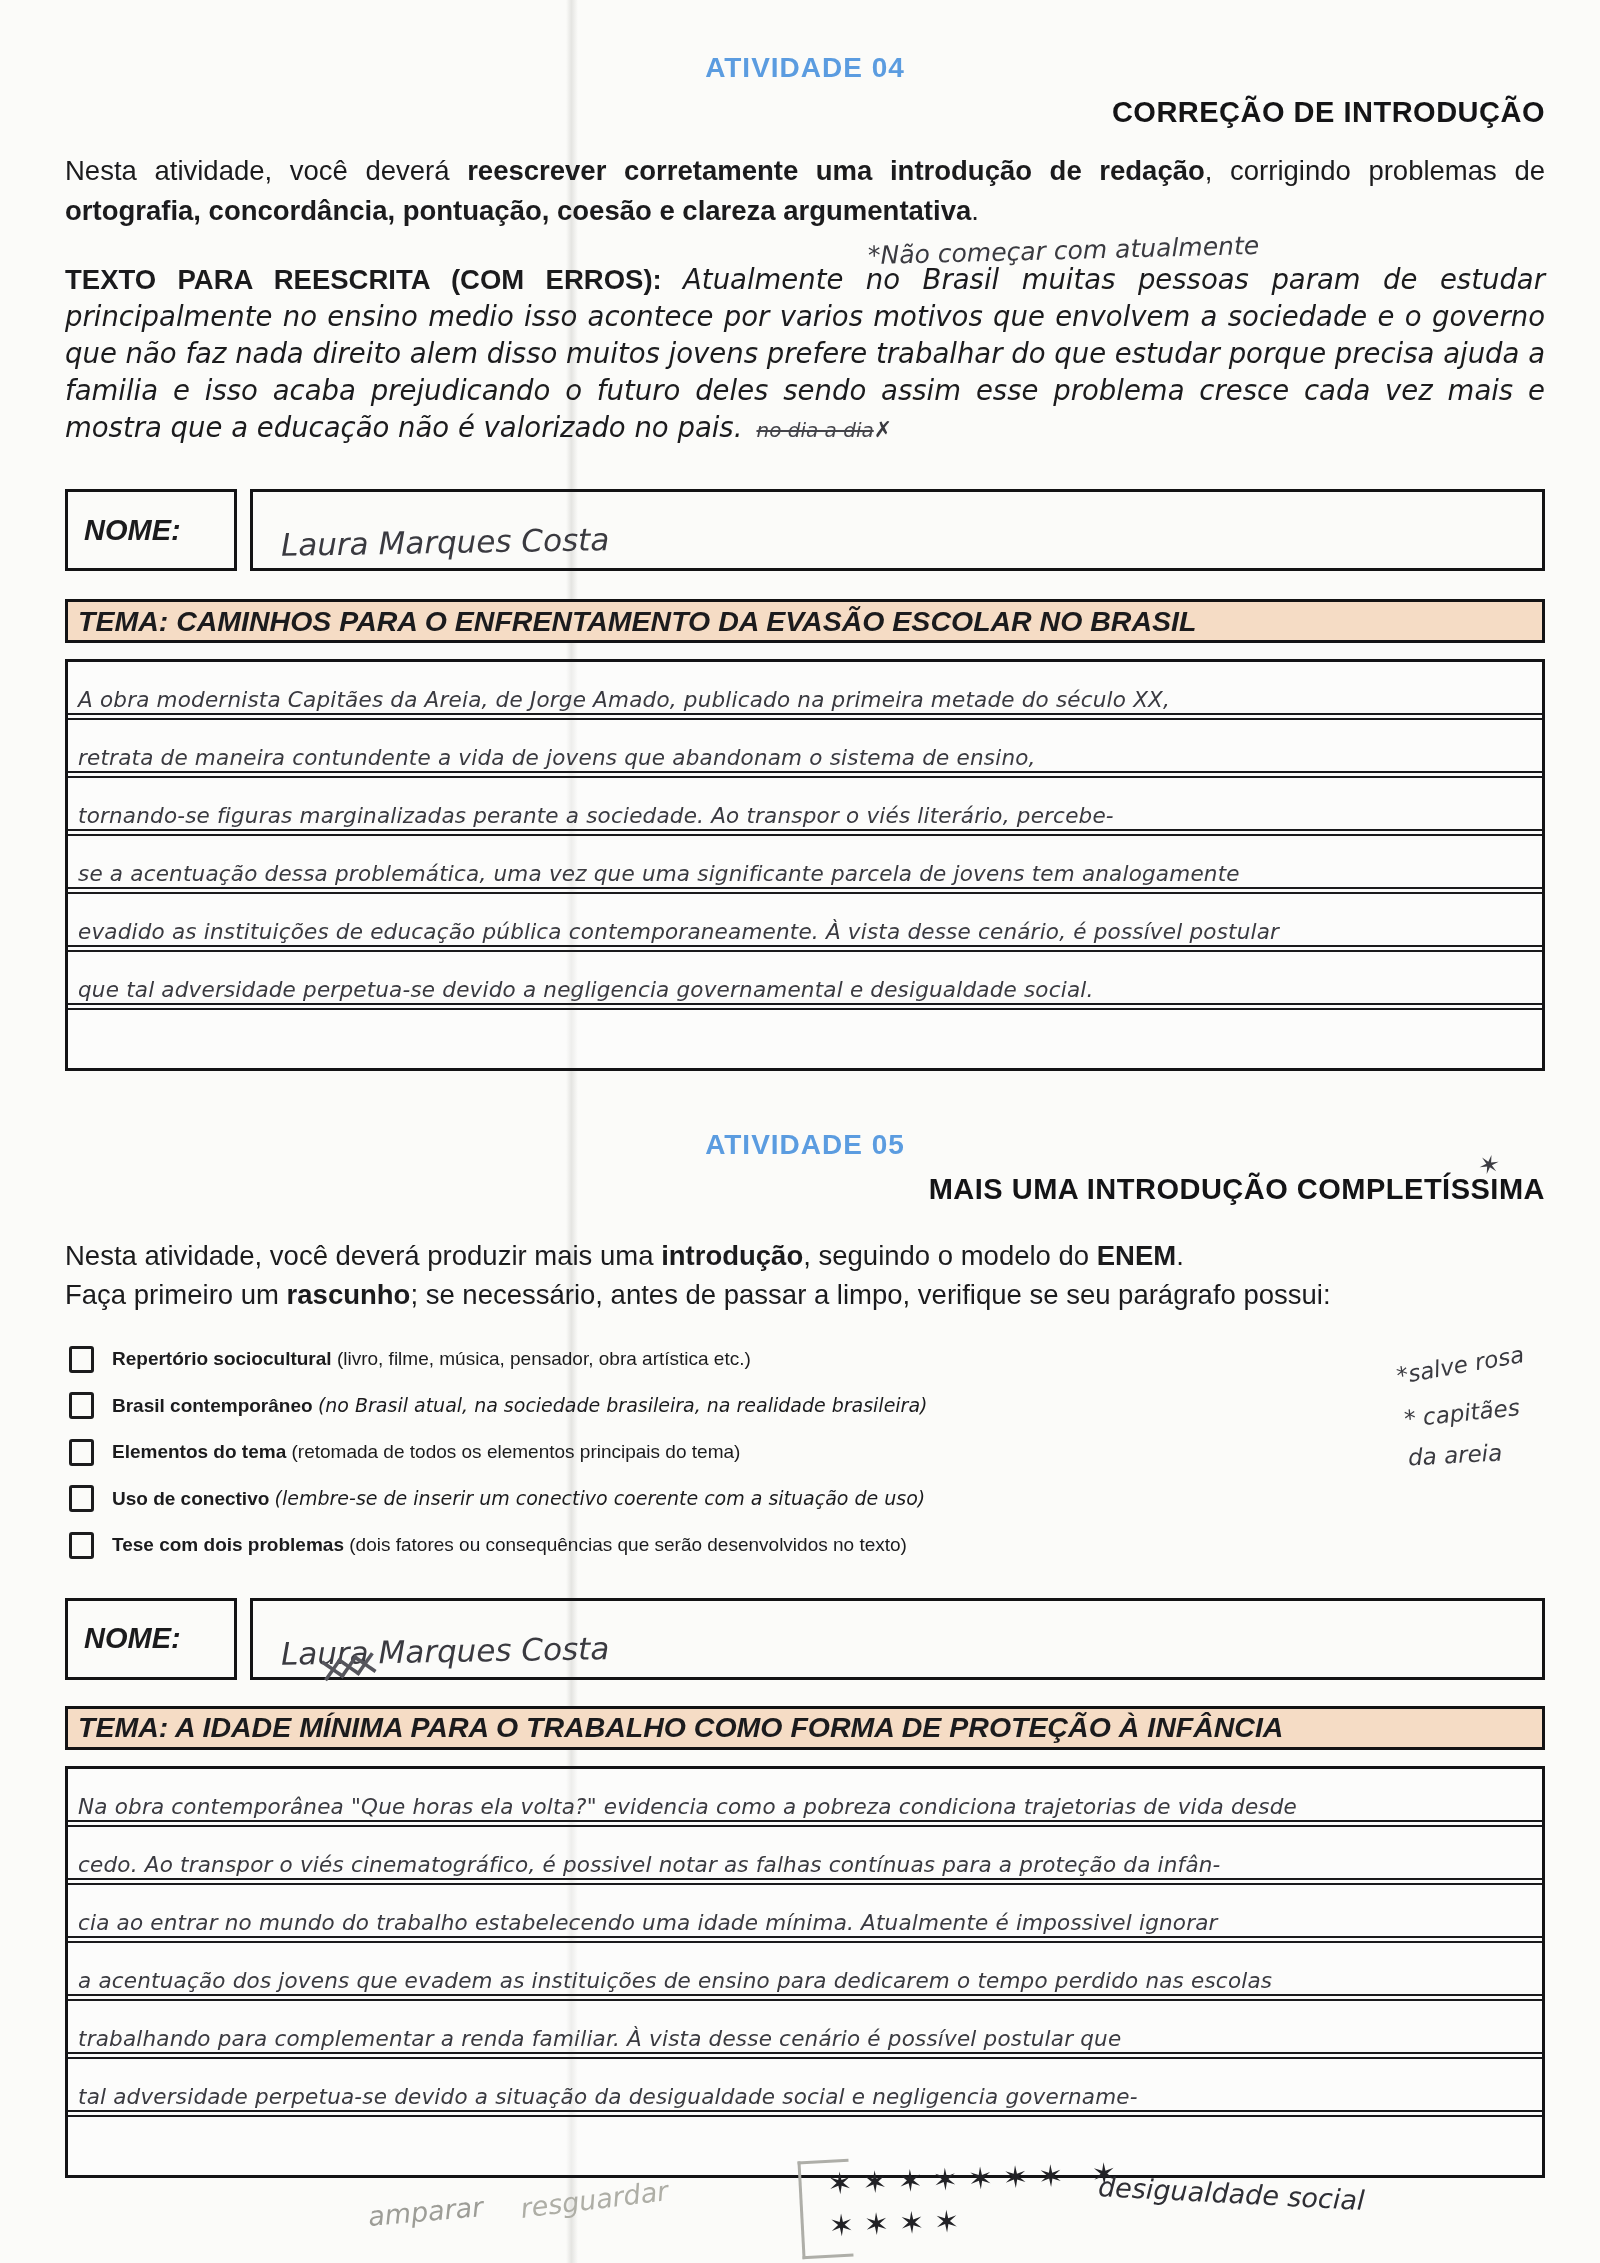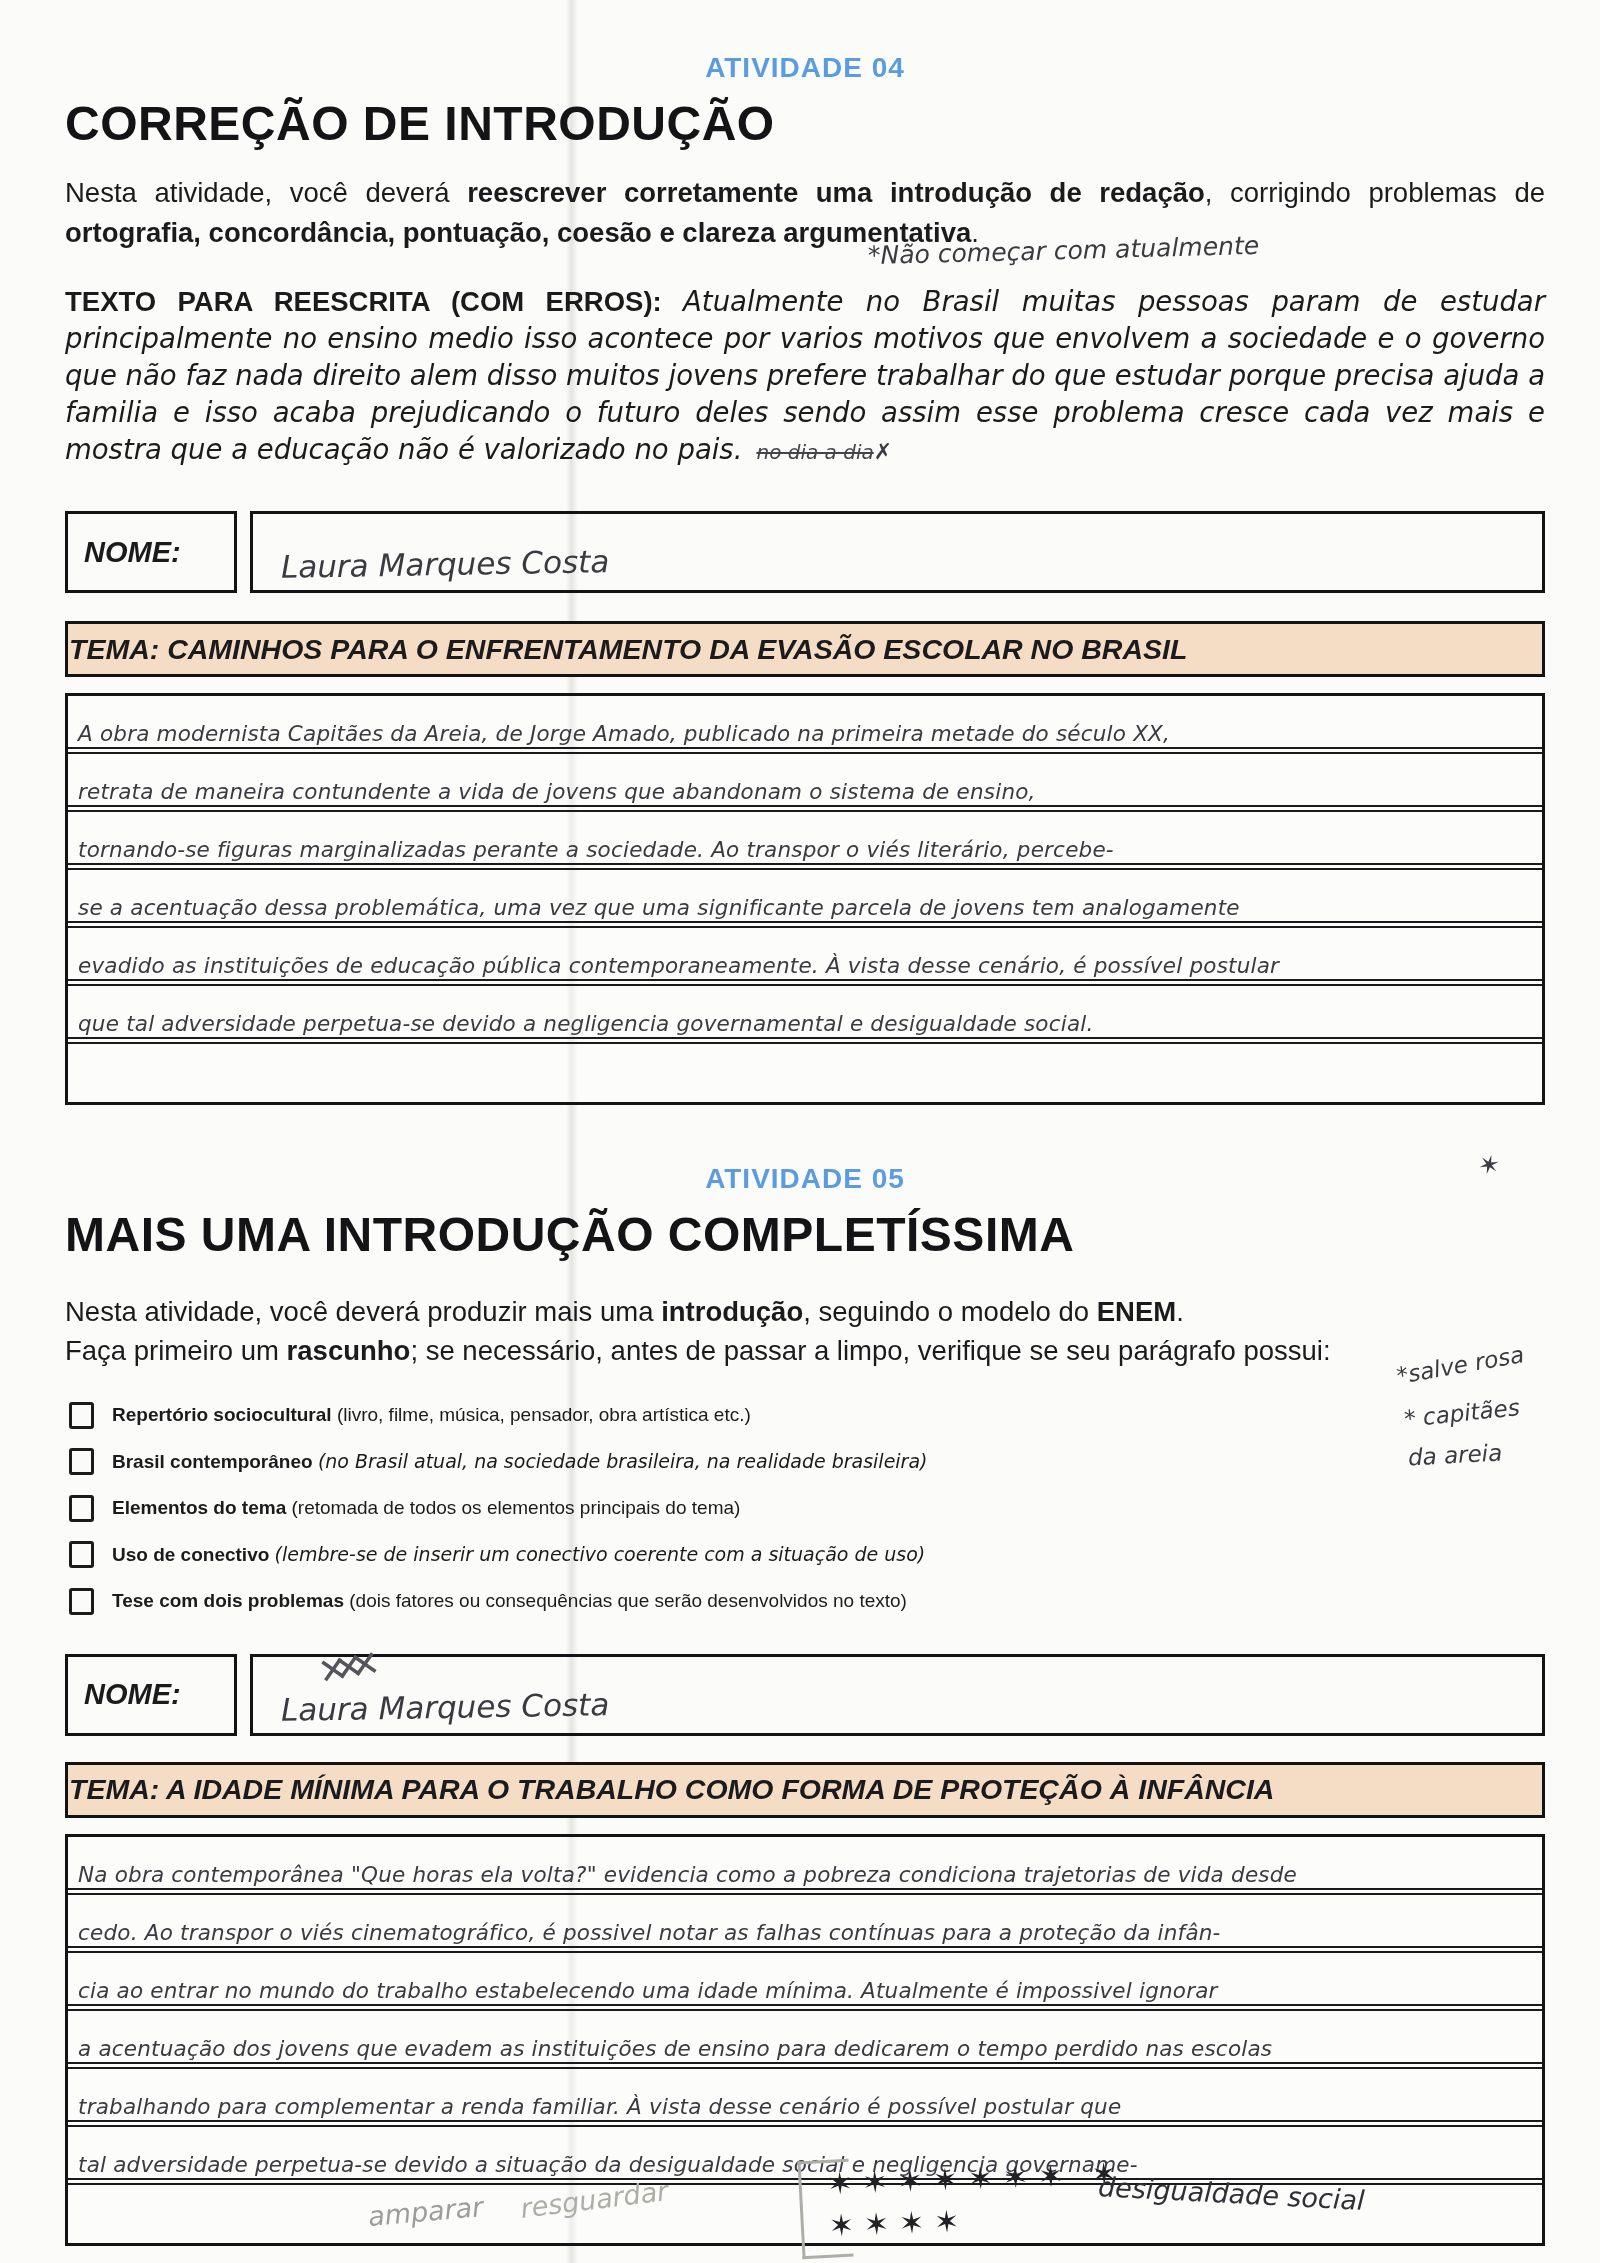--- a/index.html
+++ b/index.html
@@ -6,41 +6,41 @@
   body{
     width:1600px;height:2263px;position:relative;overflow:hidden;
     background:#fbfbf9;color:#1b1b1d;
     font-family:"Liberation Sans",sans-serif;
   }
   .crease{position:absolute;left:566px;top:0;width:12px;height:100%;
     background:linear-gradient(90deg,rgba(0,0,0,0) 0%,rgba(110,110,104,0.16) 45%,rgba(0,0,0,0) 100%);
     pointer-events:none;}
   .content{position:absolute;left:65px;top:0;width:1480px;}
   .kicker{margin-top:52px;text-align:center;font-size:28px;font-weight:800;letter-spacing:1px;color:#5b9ce0;}
-  .big-title{margin-top:12px;text-align:left;font-size:48px;font-weight:800;letter-spacing:0.5px;color:#141416;}
+  .big-title{margin-top:12px;text-align:right;font-size:29px;font-weight:800;letter-spacing:0.5px;color:#141416;}
   .para{margin-top:22px;font-size:27.5px;line-height:40px;text-align:justify;}
   .para b{font-weight:700;}
   .rewrite{margin-top:30px;font-size:27.5px;line-height:37px;text-align:justify;}
   .rewrite .lbl{font-weight:800;}
   .rewrite i{font-family:"DejaVu Sans",sans-serif;}
   
   .hw{font-family:"DejaVu Sans",sans-serif;font-style:italic;color:#3a3a40;}
   .hw-abs{position:absolute;white-space:nowrap;}
   .pencil{color:#9d9d97;}
   .strike-note{font-size:20px;color:#44444a;text-decoration:line-through;margin-left:14px;white-space:nowrap;}
   
   .nome-row{margin-top:40px;display:flex;height:82px;}
   .nome-label{width:172px;border:3.5px solid #131315;display:flex;align-items:center;padding-left:16px;
     font-size:29px;font-weight:800;font-style:italic;box-sizing:border-box;}
   .nome-field{flex:1;margin-left:13px;border:3.5px solid #131315;display:flex;align-items:flex-end;
     padding:0 0 8px 28px;box-sizing:border-box;}
   .nome-field .hw{font-size:31px;}
   
-  .tema-band{margin-top:28px;border:3px solid #131315;background:#f5dcc5;height:56px;display:flex;align-items:center;
-    padding-left:1px;font-size:28.5px;font-weight:800;font-style:italic;box-sizing:border-box;}
+  .tema-band{margin-top:28px;border:3px solid #131315;background:#f5dcc5;height:44px;display:flex;align-items:center;
+    padding-left:10px;font-size:28.5px;font-weight:800;font-style:italic;box-sizing:border-box;}
   
   .answer-box{margin-top:16px;border:3px solid #141416;box-sizing:border-box;background:rgba(255,255,255,0.35);}
   .ans-row{height:58px;position:relative;border-bottom:7px double #1a1a1c;box-sizing:border-box;}
   .ans-row:last-child{border-bottom:none;}
   .ans-row .hw{position:absolute;left:10px;bottom:1px;font-size:21.5px;white-space:nowrap;letter-spacing:0.2px;}
   
   .checklist{margin-top:26px;}
   .check-item{display:flex;align-items:flex-start;margin-bottom:12px;font-size:19px;line-height:34px;}
   .cbox{flex:0 0 auto;width:19px;height:21px;border:3px solid #1b1b1d;border-radius:3px;margin:4px 18px 0 4px;}
   .check-item .lab{font-weight:800;}

